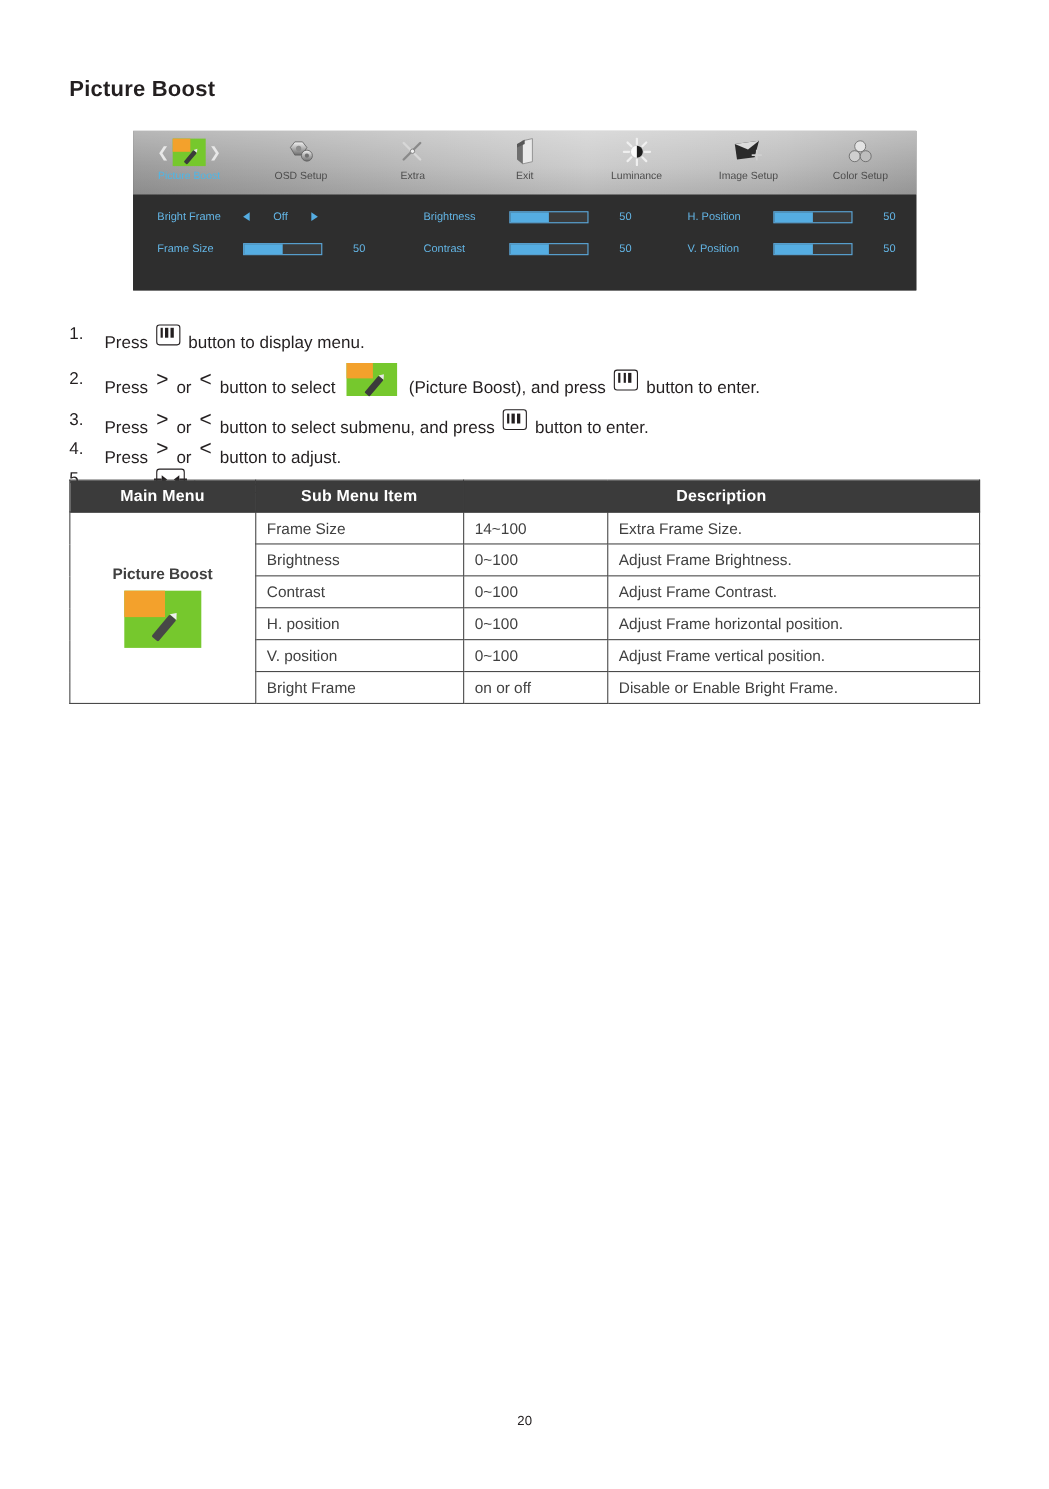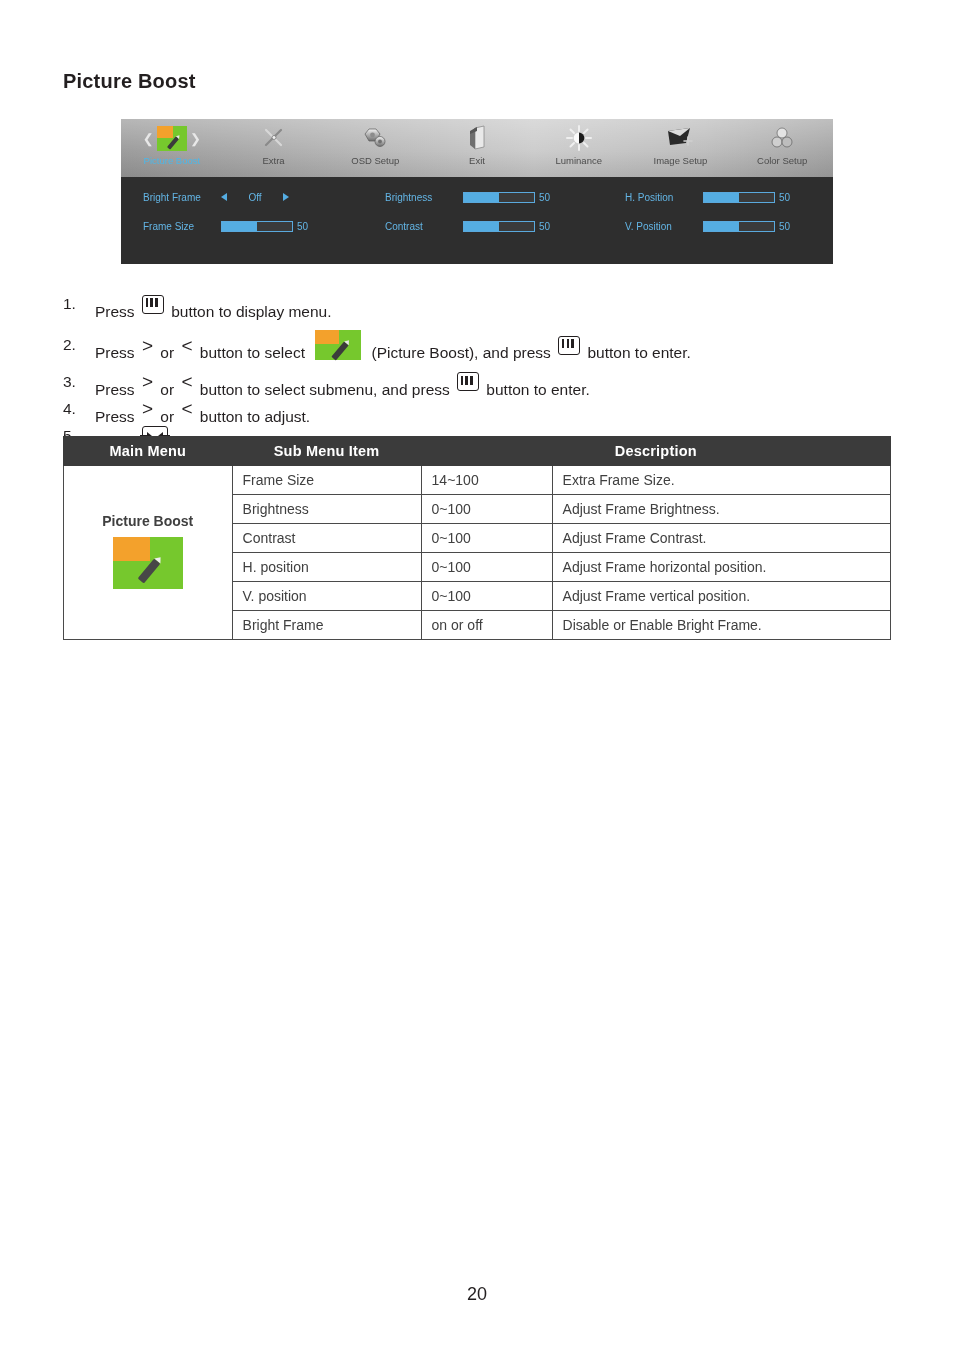--- a/index.html
+++ b/index.html
@@ -151,21 +151,21 @@
     box-sizing: border-box;
     position: relative;
   }
   .slider .fill {
     position: absolute;
     left: 0; top: 0; bottom: 0;
     width: 50%;
     background: #55ade2;
   }
   .slider-val {
-    margin-left: 4px;
+    margin-left: 28px;
     color: #63b5e5;
     font-size: 10px;
   }
   .tri {
     width: 0; height: 0;
     border-top: 4px solid transparent;
     border-bottom: 4px solid transparent;
   }
   .tri.left  { border-right: 6px solid #55ade2; }
   .tri.right { border-left: 6px solid #55ade2; }
@@ -369,21 +369,21 @@
   .col-sub   { width: 168px; }
   .col-range { width: 110px; }
 
   
   .page-number {
     position: absolute;
     left: 0;
     right: 0;
     top: 1284px;
     text-align: center;
-    font-size: 18px;
+    font-size: 12px;
     color: #231f20;
   }
 </style>
 </head>
 <body>
 
 <div class="page-title">Picture Boost</div>
 
 <div class="osd">
 
@@ -393,51 +393,51 @@
       <div class="osd-item selected">
         <div class="icon-slot">
           <span class="chev left">❮</span>
           <span class="pb-icon">
             <span class="orange"></span>
             <span class="pencil"></span>
           </span>
           <span class="chev right">❯</span>
         </div>
         <div class="osd-label">Picture Boost</div>
-      </div>
-
-      <div class="osd-item">
-        <div class="icon-slot">
-          <svg width="24" height="24" viewBox="0 0 24 24">
-            <g stroke="#6b6b6b" stroke-width="2.2" stroke-linecap="round">
-              <line x1="4" y1="4" x2="19" y2="19" stroke="#d7d7d7"></line>
-              <line x1="19" y1="4" x2="4" y2="19" stroke="#8a8a8a"></line>
-            </g>
-            <circle cx="12" cy="11.5" r="2" fill="#efefef" stroke="#7a7a7a" stroke-width="0.8"></circle>
-          </svg>
-        </div>
-        <div class="osd-label">Extra</div>
       </div>
 
       <div class="osd-item">
         <div class="icon-slot">
           <svg width="26" height="24" viewBox="0 0 26 24">
             <defs>
               <linearGradient id="gMet" x1="0" y1="0" x2="0" y2="1">
                 <stop offset="0" stop-color="#f2f2f2"></stop>
                   <stop offset="1" stop-color="#6e6e6e"></stop>
               </linearGradient>
             </defs>
             <polygon points="3,8 7,3 14,3 18,8 14,15 7,15" fill="url(#gMet)" stroke="#5a5a5a" stroke-width="0.7"></polygon>
             <circle cx="10.5" cy="9" r="2.4" fill="#8c8c8c"></circle>
             <circle cx="18" cy="15.5" r="5" fill="url(#gMet)" stroke="#5a5a5a" stroke-width="0.7"></circle>
             <circle cx="18" cy="15.5" r="1.9" fill="#707070"></circle>
           </svg>
         </div>
         <div class="osd-label">OSD Setup</div>
+      </div>
+
+      <div class="osd-item">
+        <div class="icon-slot">
+          <svg width="24" height="24" viewBox="0 0 24 24">
+            <g stroke="#6b6b6b" stroke-width="2.2" stroke-linecap="round">
+              <line x1="4" y1="4" x2="19" y2="19" stroke="#d7d7d7"></line>
+              <line x1="19" y1="4" x2="4" y2="19" stroke="#8a8a8a"></line>
+            </g>
+            <circle cx="12" cy="11.5" r="2" fill="#efefef" stroke="#7a7a7a" stroke-width="0.8"></circle>
+          </svg>
+        </div>
+        <div class="osd-label">Extra</div>
       </div>
 
       <div class="osd-item">
         <div class="icon-slot">
           <svg width="22" height="26" viewBox="0 0 22 26">
             <polygon points="9,3 18,1 18,22 9,24" fill="#e9e9e9" stroke="#8a8a8a" stroke-width="0.8"></polygon>
             <polygon points="9,3 9,24 4,20 4,7" fill="#6f6f6f"></polygon>
             <polygon points="4,6 11,2 11,6 4,9" fill="#575757"></polygon>
           </svg>
         </div>

